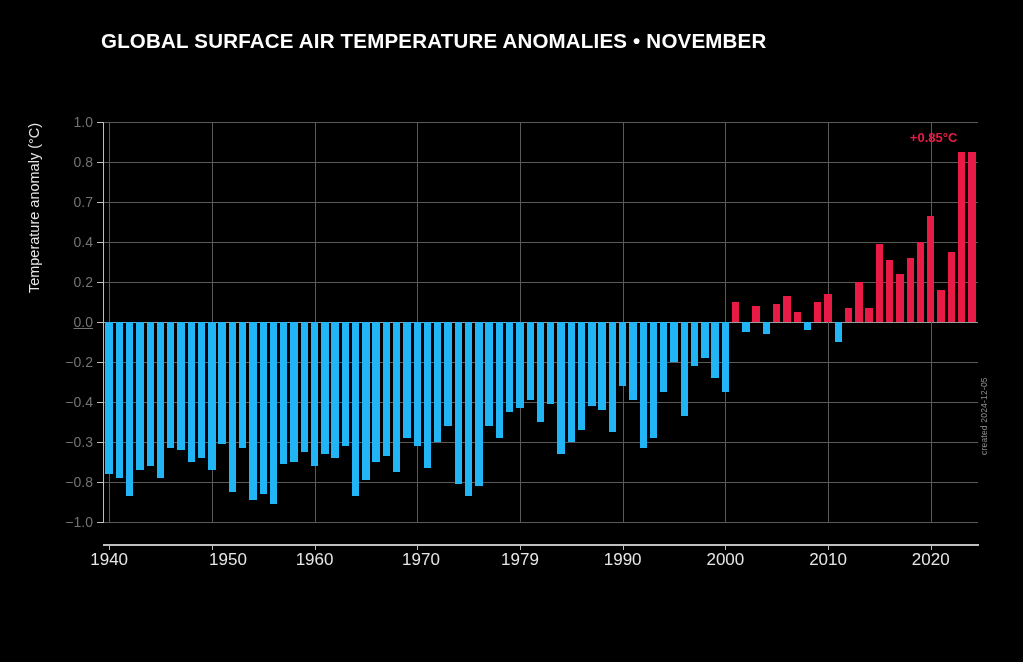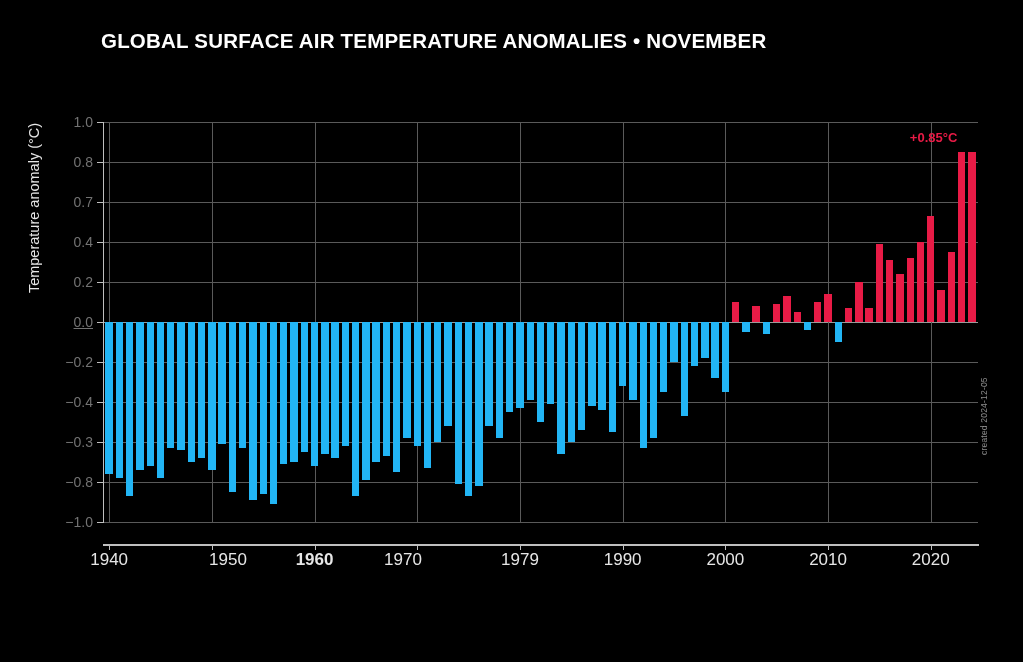--- a/index.html
+++ b/index.html
@@ -338,23 +338,23 @@
       <div class="ytick" style="top: 202px; position: absolute; left: 45px; width: 48px;">0.7</div>
       <div class="ytick-mark" style="top: 202px; left: 97px;"></div>
       <div class="ytick" style="top: 162px; position: absolute; left: 45px; width: 48px;">0.8</div>
       <div class="ytick-mark" style="top: 162px; left: 97px;"></div>
       <div class="ytick" style="top: 122px; position: absolute; left: 45px; width: 48px;">1.0</div>
       <div class="ytick-mark" style="top: 122px; left: 97px;"></div>
       <div class="xtick" style="left: 109.162px;">1940</div>
       <div class="xtick-mark" style="left: 109.162px;"></div>
       <div class="xtick" style="left: 228px;">1950</div>
       <div class="xtick-mark" style="left: 211.862px;"></div>
-      <div class="xtick" style="left: 314.561px; font-weight: bold;">1960</div>
+      <div class="xtick" style="left: 314.561px;">1960</div>
       <div class="xtick-mark" style="left: 314.561px;"></div>
-      <div class="xtick" style="left: 403px;">1970</div>
+      <div class="xtick" style="left: 421px;">1970</div>
       <div class="xtick-mark" style="left: 417.261px;"></div>
       <div class="xtick" style="left: 519.96px;">1979</div>
       <div class="xtick-mark" style="left: 519.96px;"></div>
       <div class="xtick" style="left: 622.66px;">1990</div>
       <div class="xtick-mark" style="left: 622.66px;"></div>
       <div class="xtick" style="left: 725.359px;">2000</div>
       <div class="xtick-mark" style="left: 725.359px;"></div>
       <div class="xtick" style="left: 828.059px;">2010</div>
       <div class="xtick-mark" style="left: 828.059px;"></div>
       <div class="xtick" style="left: 930.758px;">2020</div>

